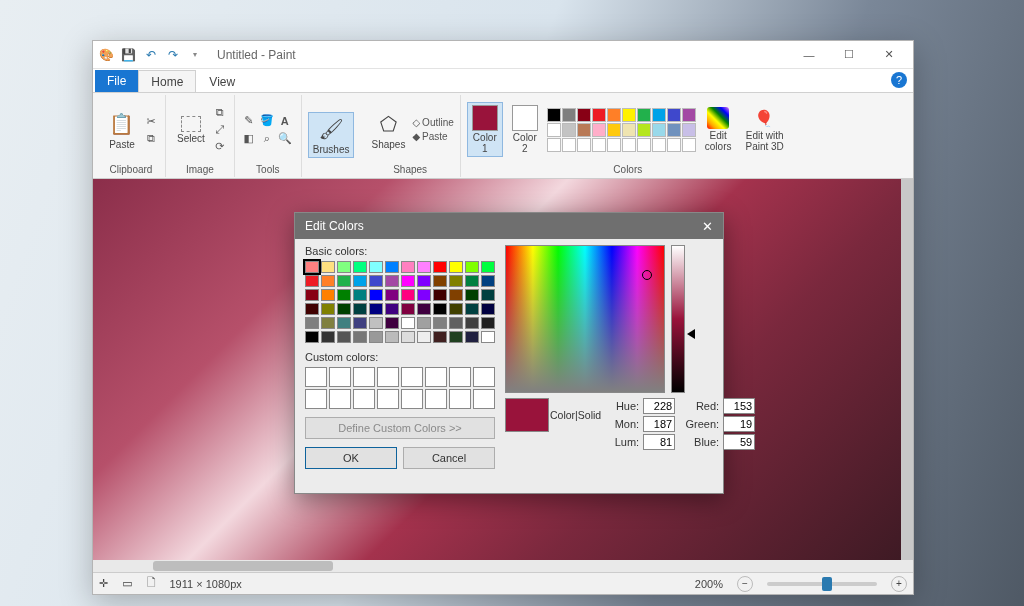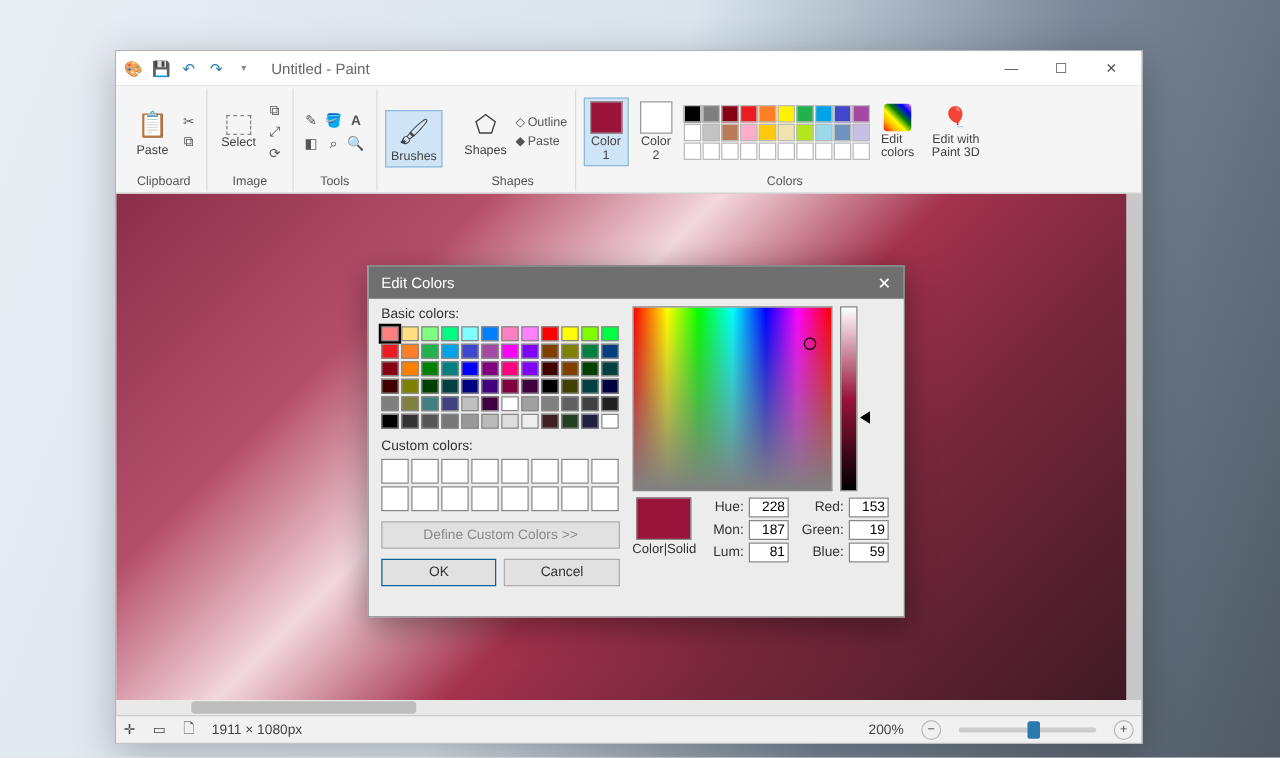--- a/index.html
+++ b/index.html
@@ -87,20 +87,26 @@
       <div class="qat-btn" style="font-size:8px;color:#888">▾</div>
     </div>
     <div class="title-text">Untitled - Paint</div>
     <div class="win-controls">
       <div class="win-btn">—</div>
       <div class="win-btn">☐</div>
       <div class="win-btn">✕</div>
     </div>
   </div>
 
+  <div class="tabbar">
+    <div class="tab-file">File</div>
+    <div class="tab active">Home</div>
+    <div class="tab">View</div>
+    <div class="help-icon">?</div>
+  </div>
 
   <div class="ribbon">
     <div class="group">
       <div class="group-content">
         <div class="rbtn">
           <div class="ico big">📋</div>
           <span>Paste</span>
         </div>
         <div class="mini-col">
           <div class="mini">✂</div>
@@ -209,21 +215,21 @@
             <div style="background: rgb(255, 255, 255);"></div>
             <div style="background: rgb(255, 255, 255);"></div>
             <div style="background: rgb(255, 255, 255);"></div>
             <div style="background: rgb(255, 255, 255);"></div>
             <div style="background: rgb(255, 255, 255);"></div>
             <div style="background: rgb(255, 255, 255);"></div>
             <div style="background: rgb(255, 255, 255);"></div>
           </div>
         <div class="rbtn">
           <div class="ico" style="background:linear-gradient(45deg,red,orange,yellow,green,blue,violet);border-radius:3px"></div>
-          <span style="white-space:pre;text-align:left">Edit
+          <span style="white-space:pre;text-align:center">Edit
 colors</span>
         </div>
         <div class="rbtn">
           <div class="ico">🎈</div>
           <span style="white-space:pre;text-align:center">Edit with
 Paint 3D</span>
         </div>
       </div>
       <div class="group-label">Colors</div>
     </div>
@@ -363,21 +369,21 @@
         <div style="display:flex;gap:6px">
           <div class="hue-field">
             <div class="crosshair"></div>
           </div>
           <div style="position:relative">
             <div class="lum-strip"></div>
             <div class="lum-arrow"></div>
           </div>
         </div>
         <div class="sample-row">
-          <div style="display:flex;flex-direction:column;align-items:center;gap:1px">
+          <div style="display:flex;align-items:center;gap:1px">
             <div class="solid-sample"></div>
             <div class="solid-label">Color|Solid</div>
           </div>
           <div class="val-grid">
             <label>Hue:</label>
               <input value="228" style="">
             <label>Red:</label>
               <input value="153" style="">
             <label>Mon:</label>
               <input value="187" style="">

